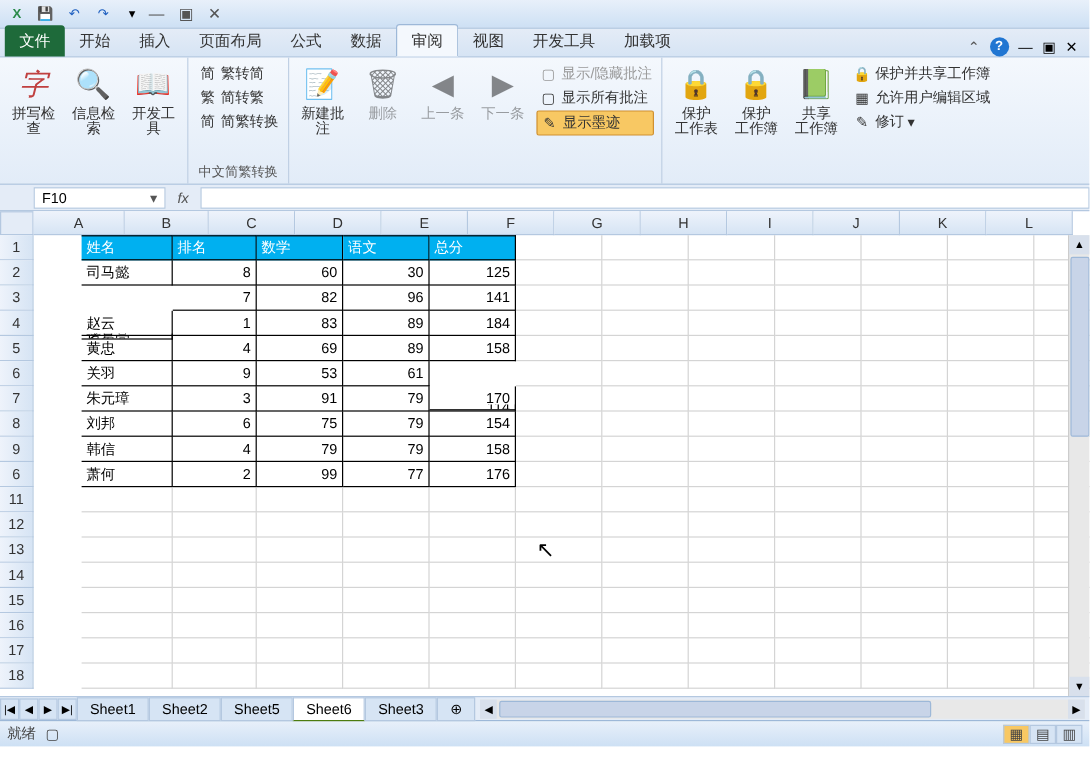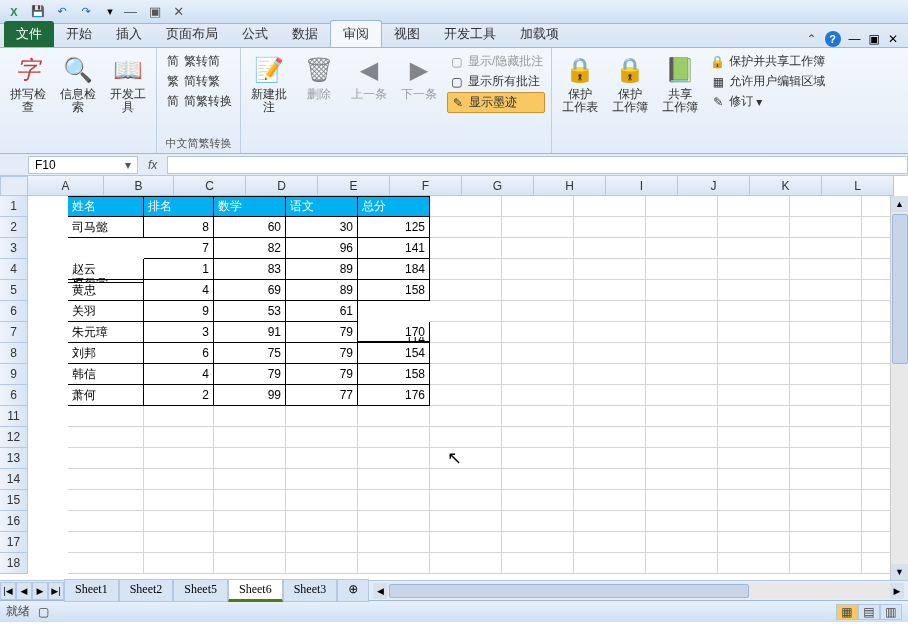--- a/index.html
+++ b/index.html
@@ -51,22 +51,22 @@
 .cell.b { border-right:1px solid #000; border-bottom:1px solid #000; }
 .cell.bt { border-top:1px solid #000; }
 .cell.num { justify-content:flex-end; }
 .vscroll { position:absolute; right:0; top:20px; bottom:0; width:18px; background:#e8e8e8; border-left:1px solid #ccc; }
 .vscroll .thumb { position:absolute; top:18px; width:16px; height:150px; left:1px; background:#c8d4e8; border:1px solid #9db8d8; border-radius:2px; }
 .vscroll .arr { height:16px; background:#d8e0ec; display:flex; align-items:center; justify-content:center; font-size:9px; position:absolute; width:100%; }
 
 .sheet-tabs { height:20px; background:#e4ecf7; display:flex; align-items:center; border-top:1px solid #b4c8e0; }
 .nav-btns { display:flex; gap:0; }
 .nav-btn { width:16px; height:18px; border:1px solid #b4c8e0; background:#d6e4f4; display:flex; align-items:center; justify-content:center; font-size:9px; cursor:pointer; }
-.sheet-tab { padding:2px 10px; font-size:12px; background:#d6e4f4; border:1px solid #b4c8e0; cursor:pointer;font-family:Liberation Serif, serif; }
-.sheet-tab.active { background:#fff; border-bottom:3px solid #4d7c0f; }
+.sheet-tab { padding:2px 10px; font-size:12px; background:#d6e4f4; border:1px solid #b4c8e0; cursor:pointer; }
+.sheet-tab.active { background:#fff; border-bottom:1px solid #4d7c0f; }
 .hscroll { flex:1; height:16px; margin:0 4px; background:#e8e8e8; position:relative; }
 .hscroll .thumb { position:absolute; left:16px; width:360px; height:14px; top:1px; background:#c8d4e8; border:1px solid #9db8d8; border-radius:2px; }
 .hscroll .arr { width:14px; position:absolute; height:100%; background:#d8e0ec; display:flex; align-items:center; justify-content:center; font-size:9px; }
 
 .statusbar { height:22px; background:linear-gradient(#e8f0fa,#cde0f4); display:flex; align-items:center; padding:0 6px; font-size:12px; color:#444; border-top:1px solid #9db8d8; }
 .view-btns { margin-left:auto; display:flex; gap:0; }
 .view-btn { width:22px; height:16px; border:1px solid #b4c8e0; background:#d6e4f4; cursor:pointer; display:flex; align-items:center; justify-content:center; }
 .view-btn.active { background:#f8c863; }
 .zoom { display:flex; align-items:center; gap:6px; margin-left:10px; }
 .zoom-slider { width:100px; height:4px; background:#c0c0c0; position:relative; }

